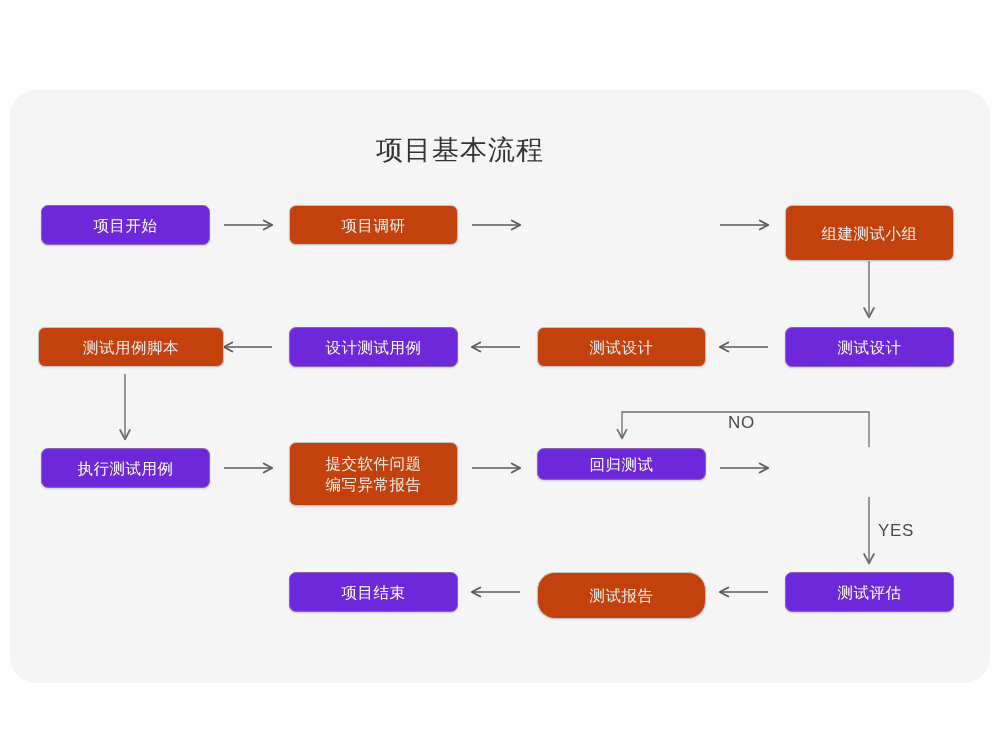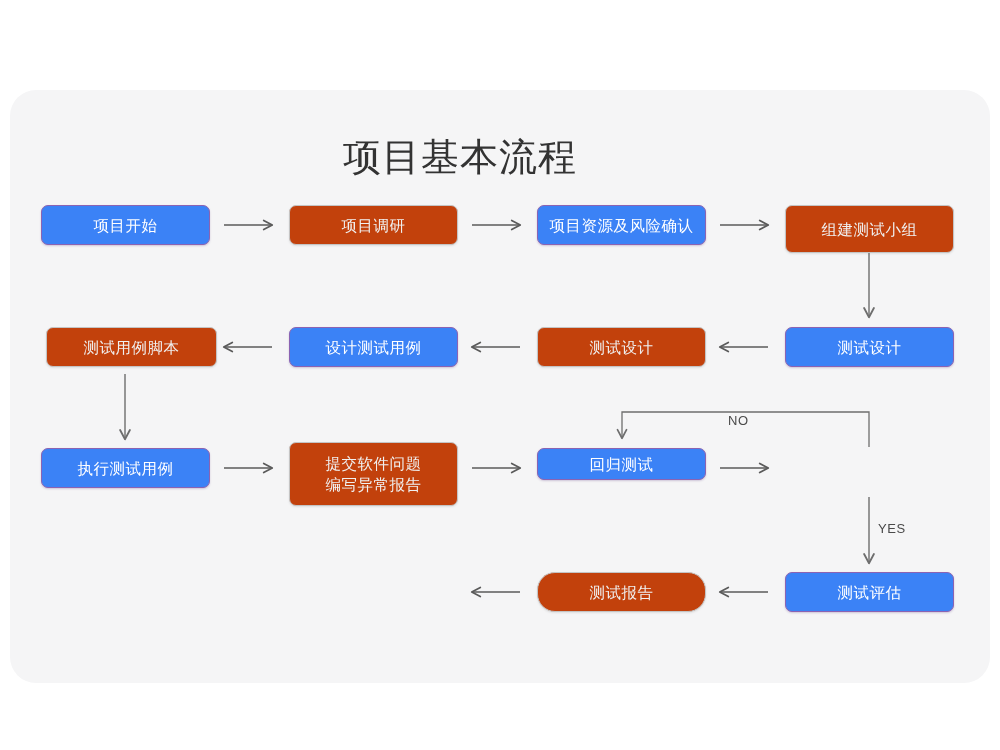--- a/index.html
+++ b/index.html
@@ -25,42 +25,42 @@
     height: 593px;
     background: #f5f5f6;
     border-radius: 26px;
   }
   #title {
     position: absolute;
     left: 0;
     top: 132px;
     width: 920px;
     text-align: center;
-    font-size: 38px;
+    font-size: 27px;
     color: #333333;
     letter-spacing: 1px;
     font-family: "Liberation Sans", "DejaVu Sans", sans-serif;
   }
 
   .node {
     position: absolute;
     box-sizing: border-box;
     border-radius: 7px;
     display: flex;
     align-items: center;
     justify-content: center;
     text-align: center;
     font-size: 15.5px;
     line-height: 21px;
     letter-spacing: 0.5px;
     white-space: pre-line;
     user-select: none;
   }
   .node.purple {
-    background: #3b82f6;
+    background: #6d28d9;
     color: #ffffff;
     border: 1.5px solid #8B63B2;
     box-shadow: 0 1px 2px rgba(90,55,130,0.25);
   }
   .node.gray {
     background: #c2410c;
     color: #f0f0f0;
     border: 1.5px solid #c4c4c4;
     box-shadow: 0 1px 2px rgba(120,120,120,0.18);
   }
@@ -68,21 +68,21 @@
   
   #wires {
     position: absolute;
     left: 0; top: 0;
     width: 1000px;
     height: 750px;
     pointer-events: none;
   }
   .wire-label {
     position: absolute;
-    font-size: 13px;
+    font-size: 17px;
     color: #4a4a4a;
     letter-spacing: 0.6px;
   }
 </style>
 </head>
 <body>
 
 <div id="stage">
 
   <div id="panel"></div>
@@ -139,38 +139,38 @@
     </g>
   </svg>
 
   <div class="wire-label" style="left:728px; top:413px;">NO</div>
   <div class="wire-label" style="left:878px; top:521px;">YES</div>
 
   <div class="node purple" style="left:41px;  top:205px; width:169px; height:40px;">项目开始</div>
 
   <div class="node gray" style="left:289px; top:205px; width:169px; height:40px;">项目调研</div>
 
-  <div class="node purple" style="left:537px; top:205px; width:169px; height:40px;">项目资源及风险确认</div>
 
-  <div class="node gray" style="left:785px; top:205px; width:169px; height:48px;">组建测试小组</div>
+  <div class="node gray" style="left:785px; top:205px; width:169px; height:56px;">组建测试小组</div>
 
-  <div class="node gray" style="left:46px;  top:327px; width:171px; height:40px;">测试用例脚本</div>
+  <div class="node gray" style="left:38px;  top:327px; width:186px; height:40px;">测试用例脚本</div>
 
   <div class="node purple" style="left:289px; top:327px; width:169px; height:40px;">设计测试用例</div>
 
   <div class="node gray" style="left:537px; top:327px; width:169px; height:40px;">测试设计</div>
 
   <div class="node purple" style="left:785px; top:327px; width:169px; height:40px;">测试设计</div>
 
   <div class="node purple" style="left:41px;  top:448px; width:169px; height:40px;">执行测试用例</div>
 
   <div class="node gray" style="left:289px; top:442px; width:169px; height:64px;">提交软件问题
 编写异常报告</div>
 
   <div class="node purple" style="left:537px; top:448px; width:169px; height:32px;">回归测试</div>
 
 
+  <div class="node purple" style="left:289px; top:572px; width:169px; height:40px;">项目结束</div>
 
-  <div class="node gray" style="left:537px; top:572px; width:169px; height:40px;border-radius:18px;">测试报告</div>
+  <div class="node gray" style="left:537px; top:572px; width:169px; height:47px;border-radius:18px;">测试报告</div>
 
   <div class="node purple" style="left:785px; top:572px; width:169px; height:40px;">测试评估</div>
 
 </div>
 
 </body></html>

